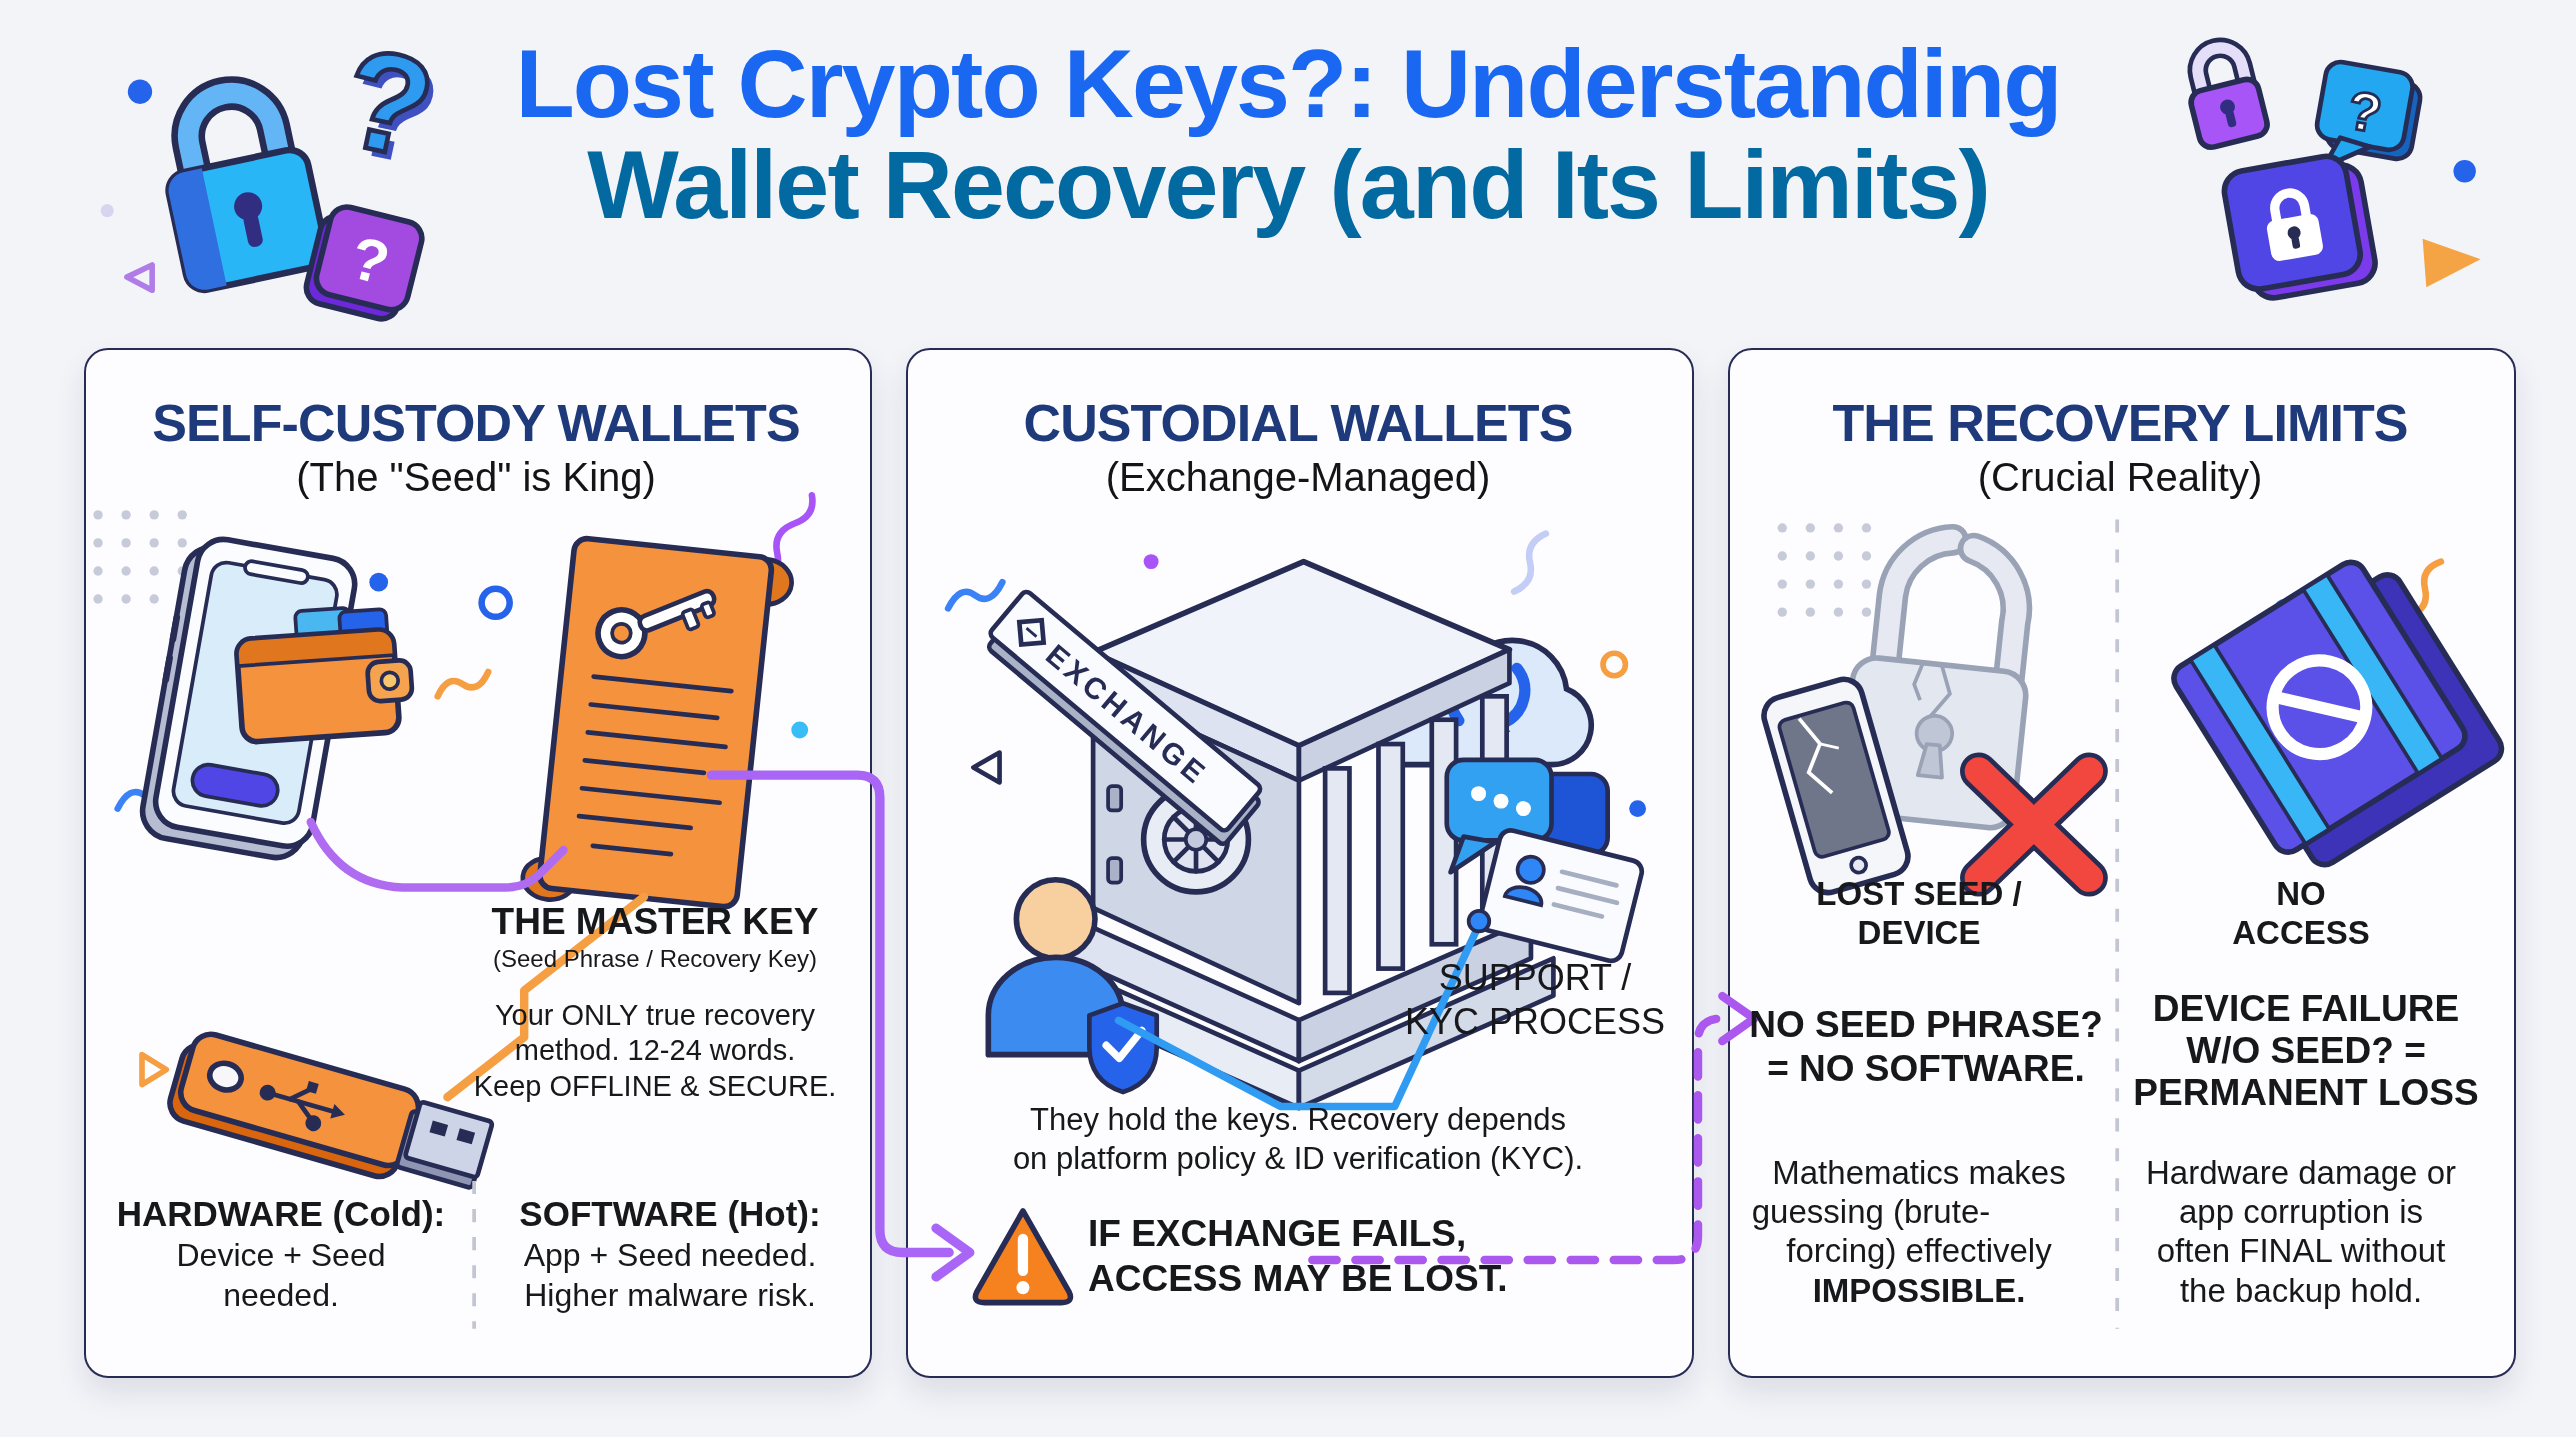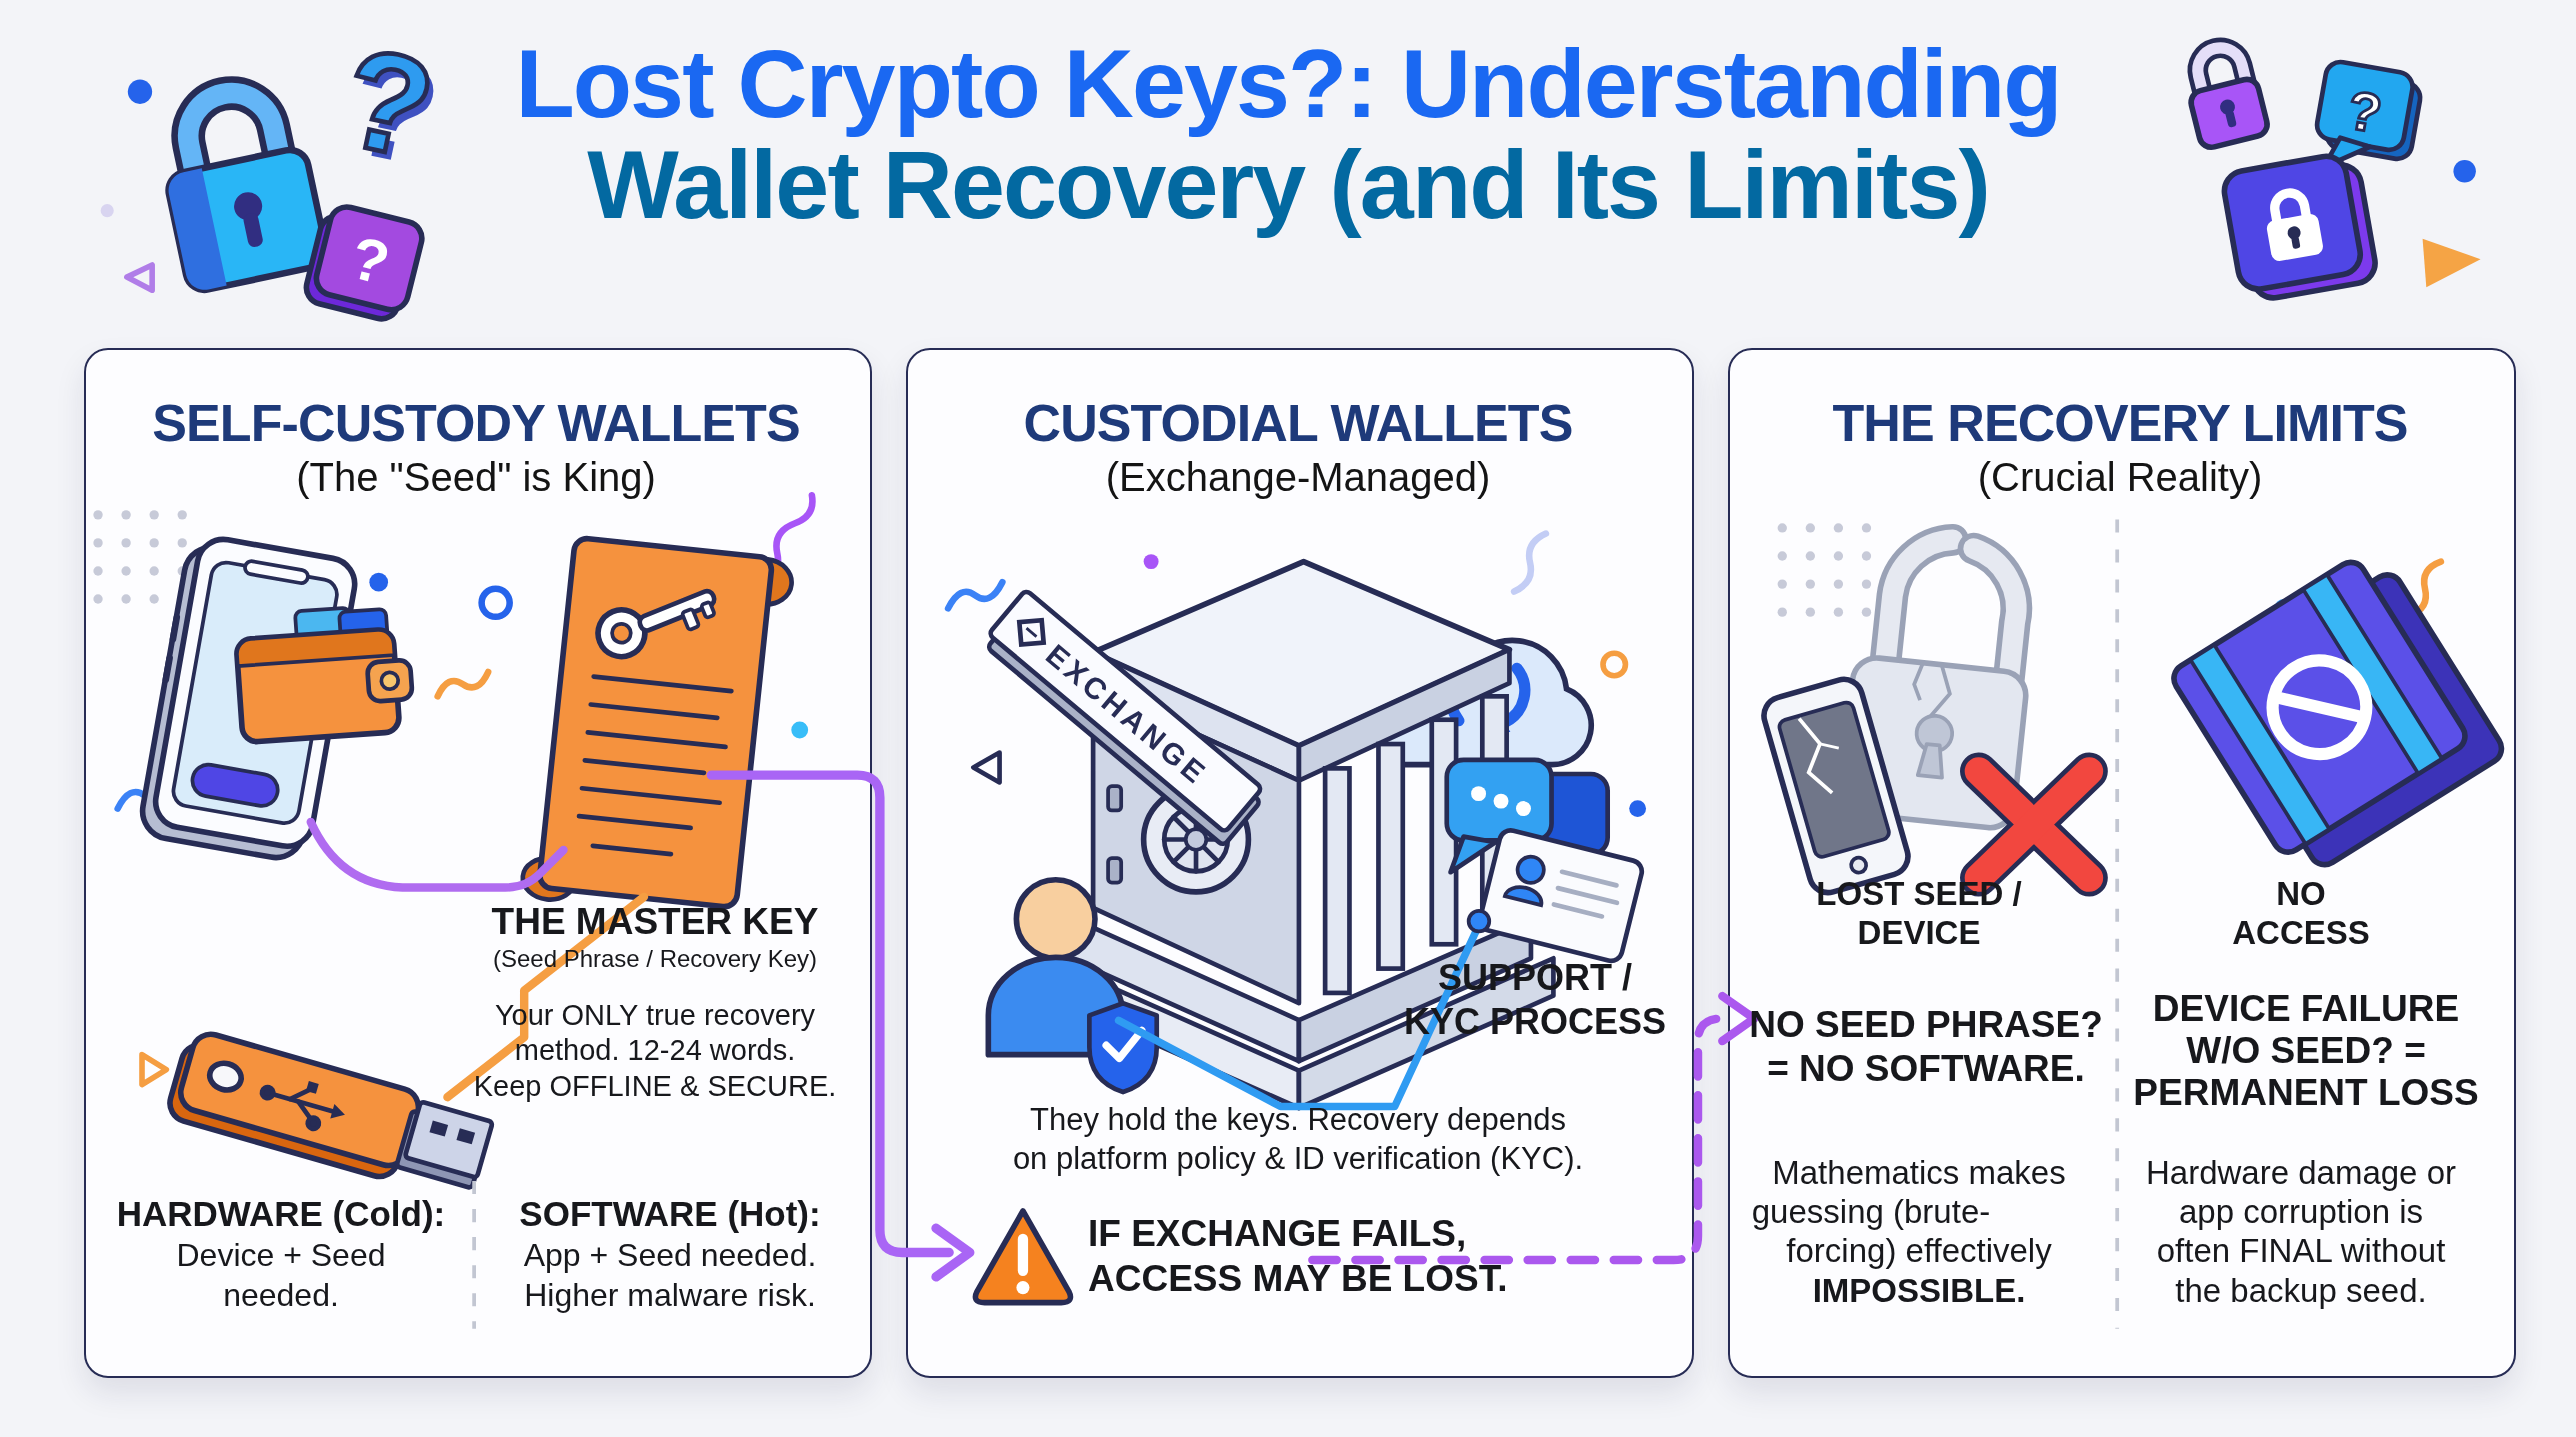--- a/index.html
+++ b/index.html
@@ -9,21 +9,21 @@
          border:2.8px solid #272c55;border-radius:24px;box-shadow:0 15px 30px rgba(25,30,70,.10);}
   svg{position:absolute;pointer-events:none;}
   .t{position:absolute;transform:translate(-50%,-50%);white-space:nowrap;color:#17181c;}
   .tl{position:absolute;transform:translate(0,-50%);white-space:nowrap;color:#17181c;}
   .ttl1{font-size:97px;font-weight:700;letter-spacing:-1.9px;color:#1a68f2;}
   .ttl2{font-size:97px;font-weight:700;letter-spacing:-1.9px;color:#0369a1;}
   .ptitle{font-size:52px;font-weight:700;letter-spacing:-0.9px;color:#1e3a7a;}
   .psub{font-size:40px;font-weight:400;color:#141414;}
   .h40{font-size:37px;font-weight:700;}
   .h39{font-size:37px;font-weight:700;}
-  .h38{font-size:36px;font-weight:700;}
+  .h38{font-size:36px;font-weight:400;}
   .h37{font-size:35px;font-weight:700;}
   .h35{font-size:33px;font-weight:700;}
   .s28{font-size:24px;}
   .s31{font-size:29px;}
   .s33{font-size:31px;}
   .s34{font-size:32px;}
   .s35{font-size:33px;}
   b{font-weight:400;margin-top:24px;}
 </style>
 </head>
@@ -382,17 +382,17 @@
     <div class="t h35" style="left:1919px;top:1291px">IMPOSSIBLE.</div>
 
     <div class="t h35" style="left:2301px;top:894px">NO</div>
     <div class="t h35" style="left:2301px;top:933px">ACCESS</div>
     <div class="t h39" style="left:2306px;top:1009px">DEVICE FAILURE</div>
     <div class="t h39" style="left:2306px;top:1051px">W/O SEED? =</div>
     <div class="t h39" style="left:2306px;top:1093px">PERMANENT LOSS</div>
     <div class="t s35" style="left:2301px;top:1173px">Hardware damage or</div>
     <div class="t s35" style="left:2301px;top:1212px">app corruption is</div>
     <div class="t s35" style="left:2301px;top:1251px"><span>often </span><b>FINAL</b><span> without</span></div>
-    <div class="t s35" style="left:2301px;top:1291px">the backup seed.</div>
+    <div class="t s35" style="left:2301px;top:1291px">the backup hold.</div>
   </div>
 
 </div>
 
 
 </body></html>

